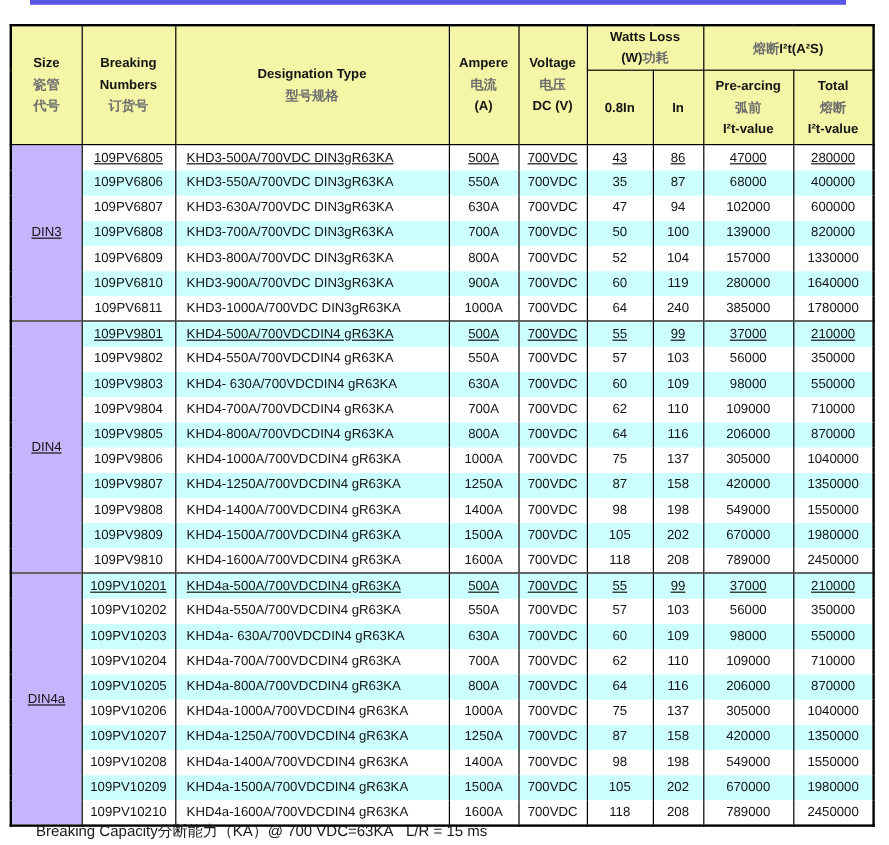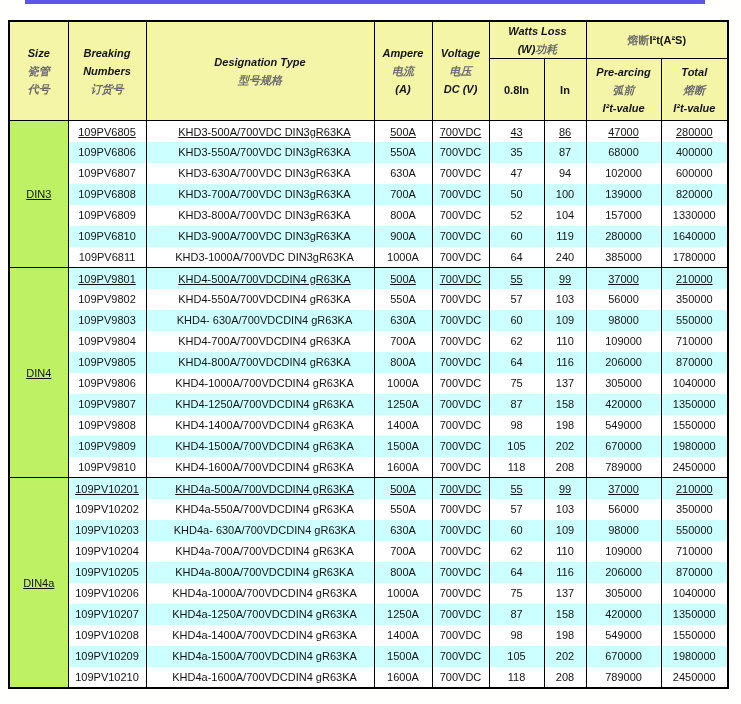--- a/index.html
+++ b/index.html
@@ -15,34 +15,34 @@
     position:absolute; top:20px; left:8px; width:719px;
     border-collapse:collapse; table-layout:fixed;
     border:2px solid #000;
   }
   .spec th {
     background:#f5f5a8; font-size:11px; padding:0 2px;
     border:1px solid #000; vertical-align:middle; text-align:center;
   }
   .spec thead tr.hrow1 { height:33px; }
   .spec thead tr.hrow2 { height:62px; }
-  .spec th .hline { line-height:1.65;font-style:italic; }
+  .spec th .hline { line-height:1.65; }
   .spec th .en { color:#141414; font-weight:bold; }
   .spec th .cn { color:#6e6e6e; font-weight:bold; }
 
   .spec tbody tr { height:21px; }
   .spec tbody td {
     font-size:11px; color:#141414; text-align:center; padding:0;
     border-left:1px solid #000; border-right:1px solid #000;
     background:#ffffff; white-space:nowrap; overflow:hidden;
   }
   .spec tbody tr.cyan td { background:#ccffff; }
   .spec tbody tr:first-child td { border-top:1px solid #000;text-decoration:underline; }
-  .spec tbody tr td.size-cell { background:#bef264; font-size:11px; color:#141414; }
-  .spec tbody td.left { text-align:center; padding-left:9px; }
+  .spec tbody tr td.size-cell { background:#c4b5fd; font-size:11px; color:#141414; }
+  .spec tbody td.left { text-align:left; padding-left:9px; }
 
   .footer {
     position:absolute; left:30px; top:685px;
     font-size:12.5px; color:#1a1a1a; white-space:pre;
   }
 </style>
 </head>
 <body>
 
 <div class="page">
@@ -388,14 +388,15 @@
           <td>1600A</td>
           <td>700VDC</td>
           <td>118</td>
           <td>208</td>
           <td>789000</td>
           <td>2450000</td>
         </tr>
       </tbody>
     </table>
 
+  <div class="footer">Breaking Capacity分断能力（KA）@ 700 VDC=63KA&nbsp;&nbsp;&nbsp;L/R = 15 ms</div>
 
 </div>
 
 </body></html>

